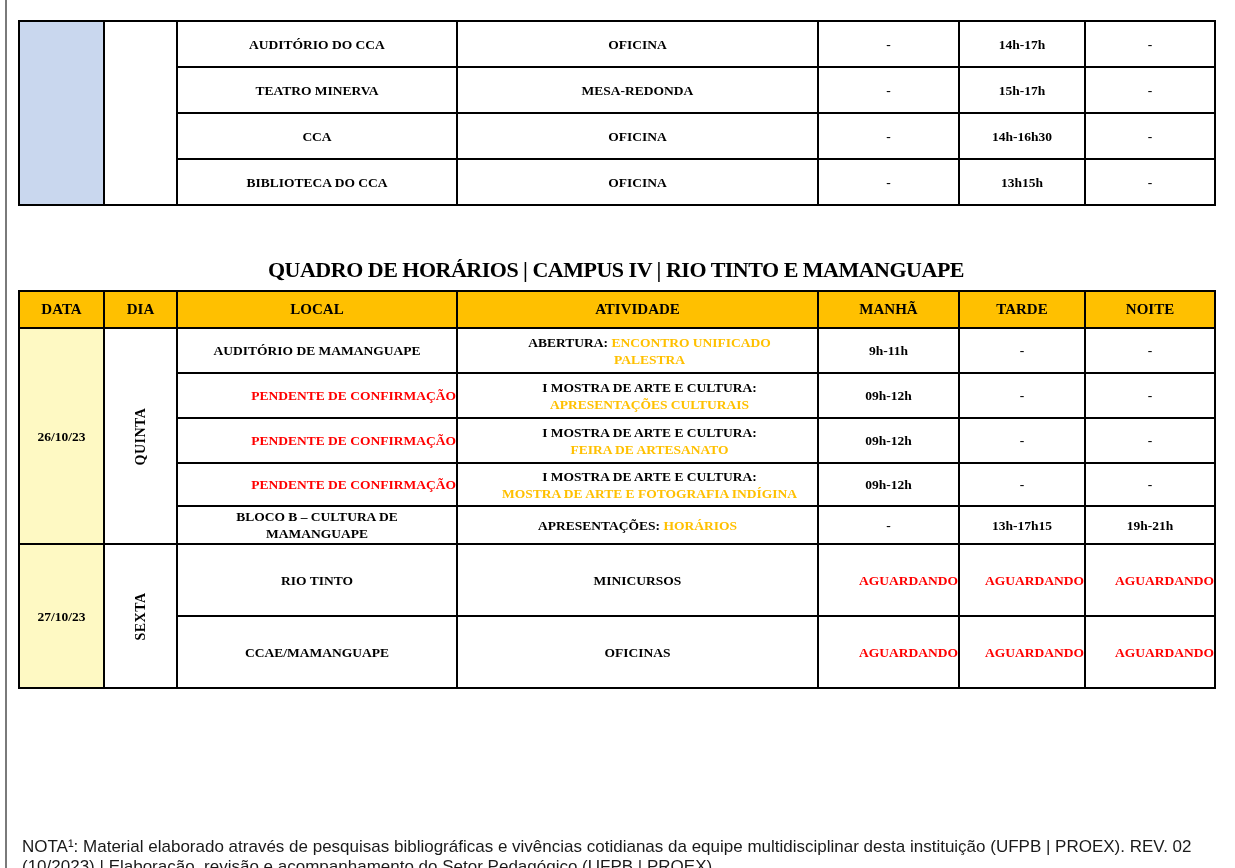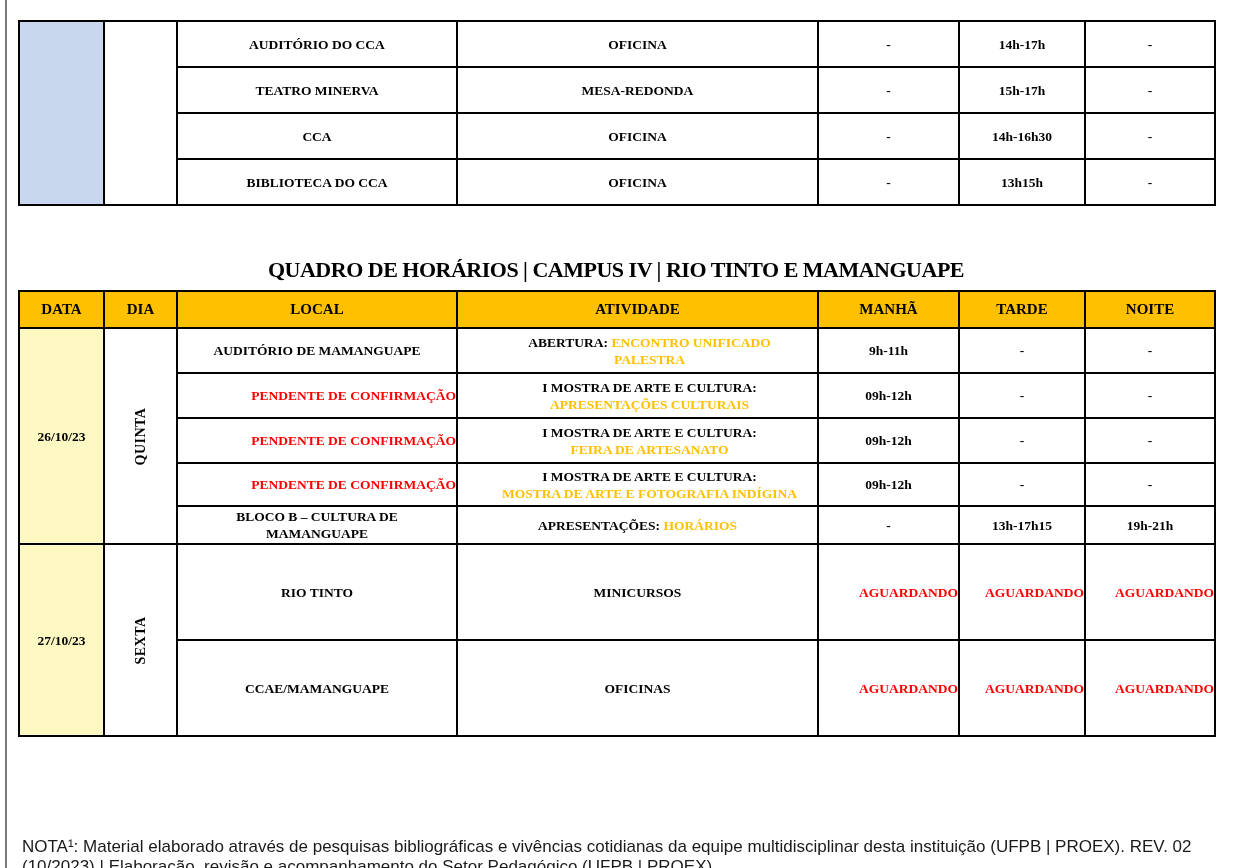--- a/index.html
+++ b/index.html
@@ -63,21 +63,21 @@
   
   .main-table td.hdr {
     background: #ffc000;
     height: 37px;
     font-size: 15px;
   }
   .cell-date { background: #fef9c3; }
   .r45 td { height: 45px; }
   .r43 td { height: 43px; }
   .r38 td { height: 38px; }
-  .r80 td { height: 96px; }
+  .r80 td { height: 72px; }
 
   .day-span {
     display: inline-block;
     transform: rotate(-90deg);
     white-space: nowrap;
     letter-spacing: 0.5px;
     font-size: 14px;
   }
   .red  { color: #ff0000; text-align: right; }
   .gold { color: #ffc000; }

